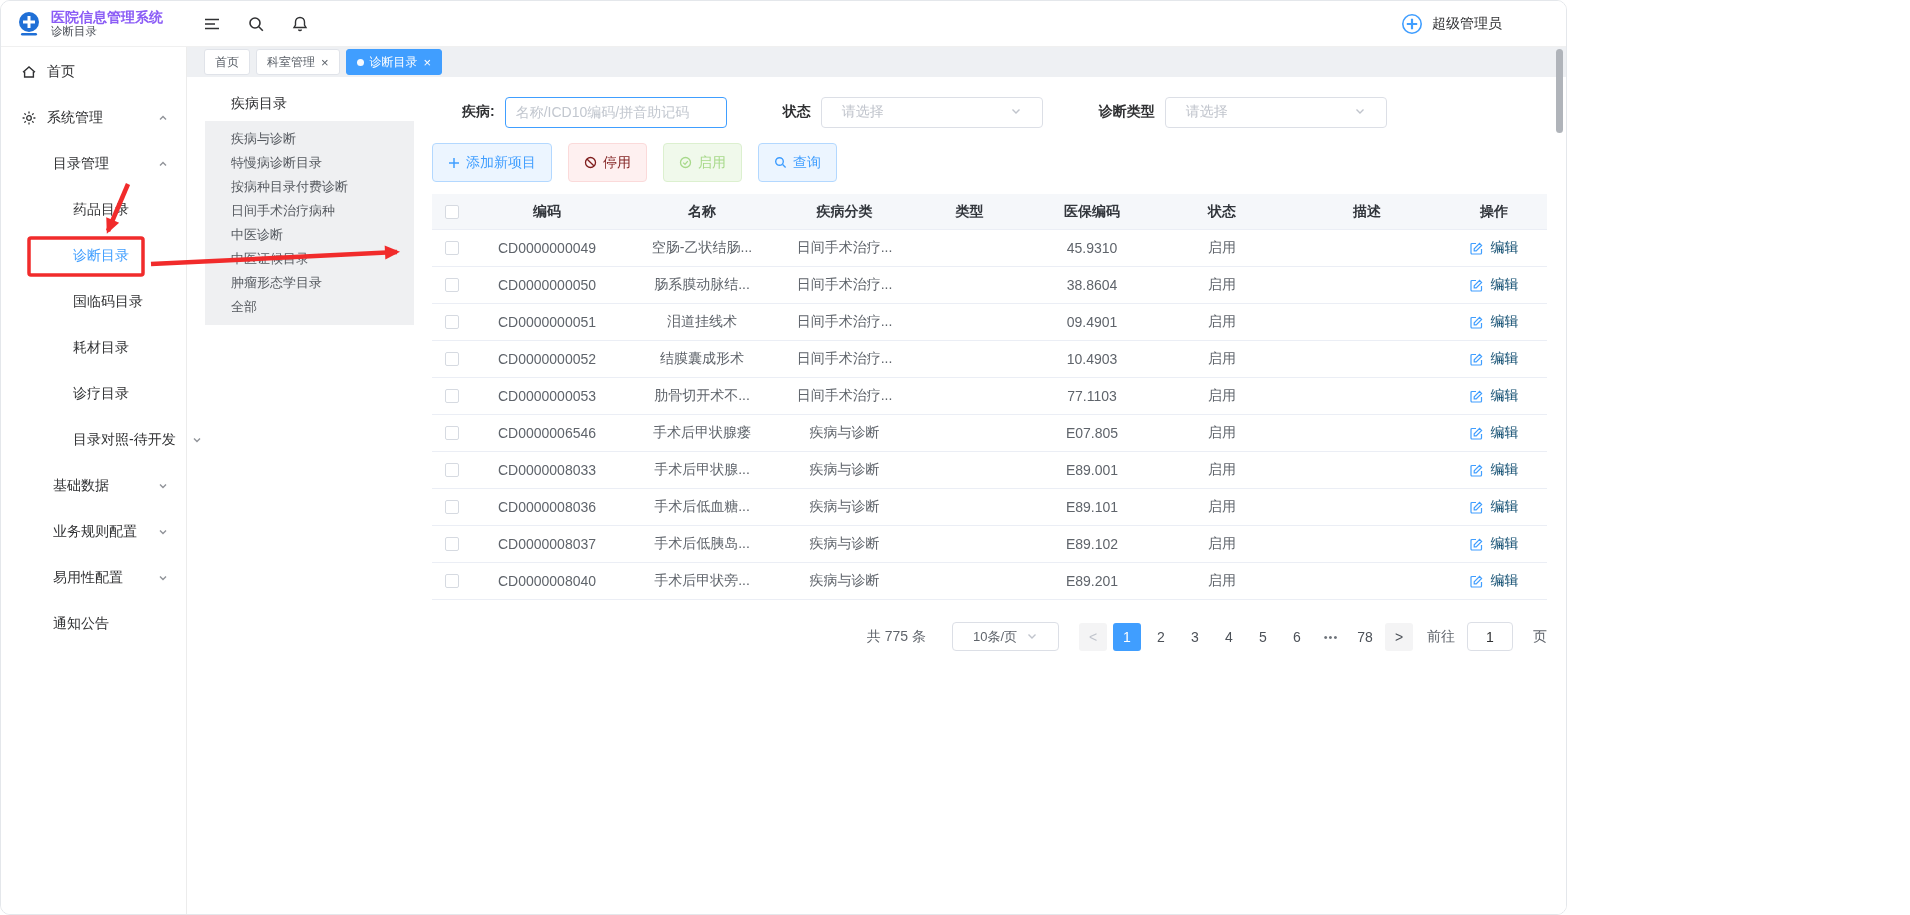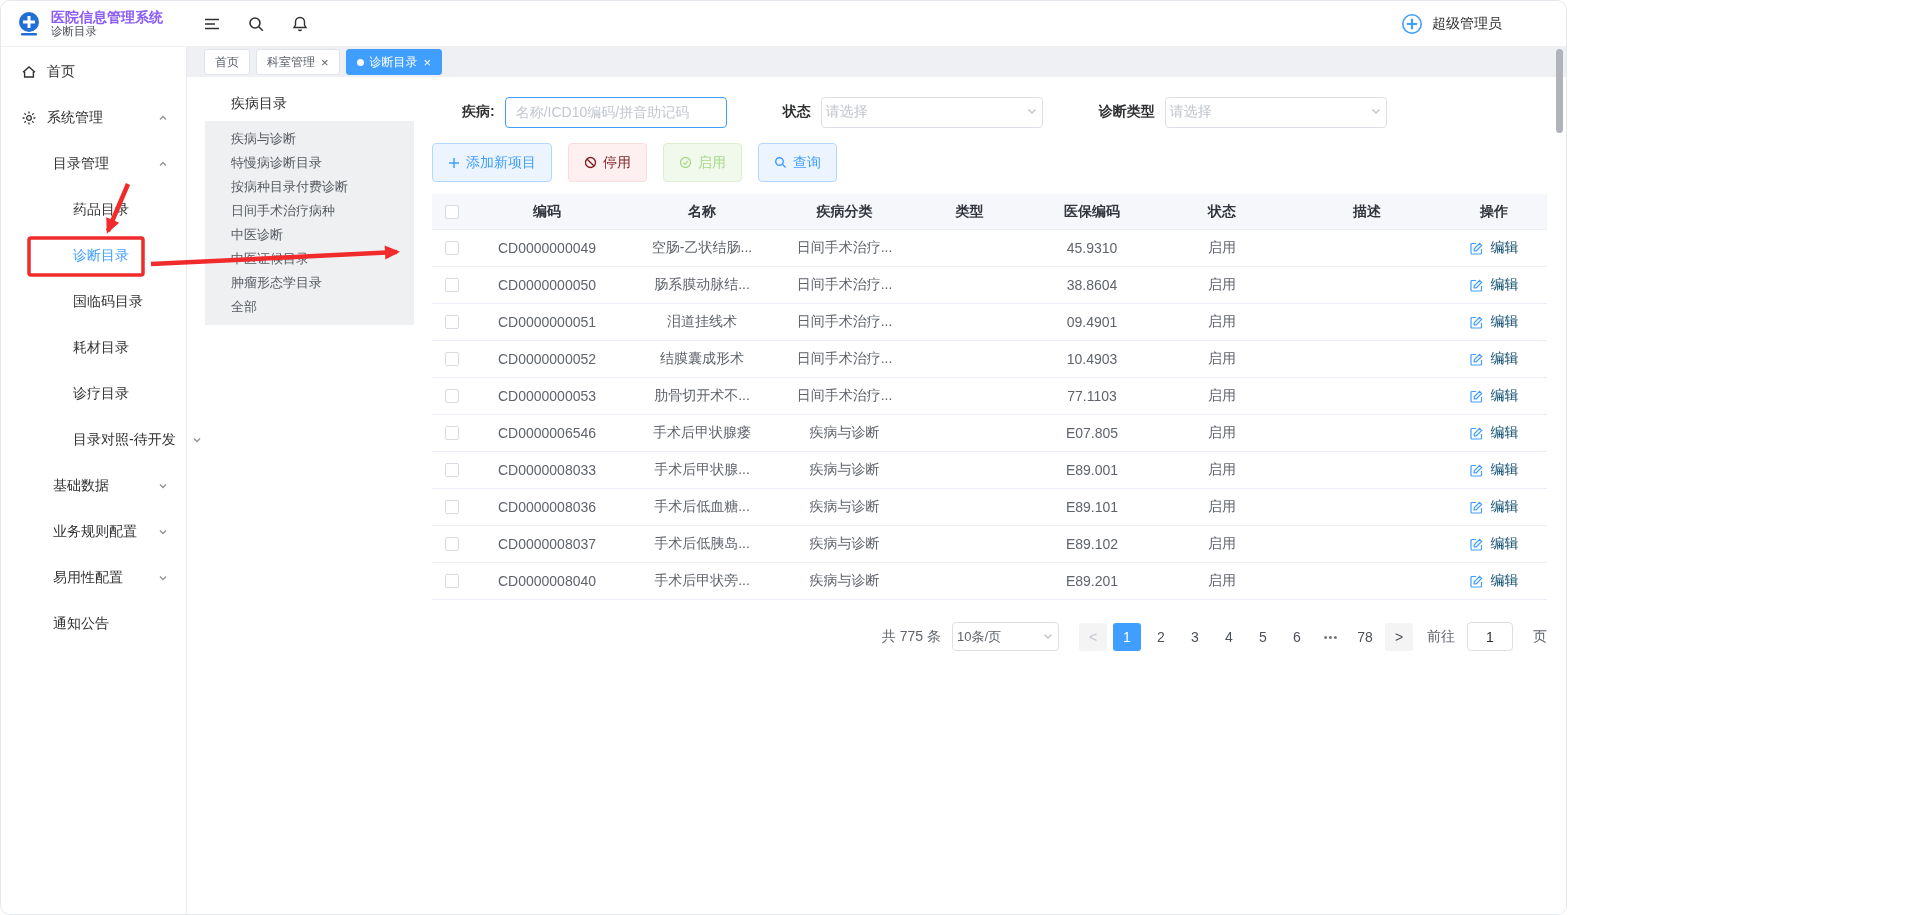--- a/index.html
+++ b/index.html
@@ -72,21 +72,21 @@
   .gap { margin-left: 56px; }
   .f-input {
     width: 222px; height: 31px; border: 1px solid #409eff; border-radius: 4px;
     padding: 0 10px; font-size: 14px; color: #303133; outline: none;
     font-family: "Liberation Sans", "DejaVu Sans", sans-serif;
   }
   .f-input::placeholder { color: #c2c7cf; }
   .f-select {
     width: 222px; height: 31px; border: 1px solid #dcdfe6; border-radius: 4px;
     background: #fff; display: flex; align-items: center; justify-content: space-between;
-    padding: 0 4px; cursor: pointer;
+    padding: 0 20px; cursor: pointer;
   }
   .f-select .ph { font-size: 14px; color: #c0c4cc; }
   .toolbar { display: flex; gap: 16px; margin-top: 10px; }
   .btn {
     height: 39px; padding: 0 15px; border-radius: 4px; font-size: 14px;
     display: inline-flex; align-items: center; gap: 6px; cursor: pointer;
     border: 1px solid transparent; background: #fff;
     font-family: "Liberation Sans", "DejaVu Sans", sans-serif;
   }
   .btn-add, .btn-query { background: #ecf5ff; border-color: #b3d8ff; color: #409eff; }
@@ -111,21 +111,21 @@
   .checkbox {
     width: 14px; height: 14px; border: 1px solid #d6dae1; border-radius: 2px;
     background: #fff; display: inline-block; cursor: pointer;
   }
   .edit-link { display: inline-flex; align-items: center; gap: 8px; color: #0c4a6e; font-size: 14px; text-decoration: none; cursor: pointer; }
   
   .pagination {
     margin-top: 22px; display: flex; align-items: center; justify-content: flex-end;
     gap: 6px; font-size: 14px; color: #5f646b;
   }
-  .pg-total { margin-right: 5px; }
+  .pg-total { margin-right: 20px; }
   .pg-size { width: 107px; height: 29px; margin-right: 14px; }
   .pg-size-text { font-size: 13px; color: #5f646b; }
   .pg-btn {
     min-width: 28px; height: 28px; line-height: 28px; text-align: center;
     border-radius: 3px; cursor: pointer; color: #4c5158; padding: 0 4px; user-select: none;
   }
   .pg-prev { background: #f4f4f5; color: #c0c4cc; }
   .pg-next { background: #f4f4f5; color: #4c5158; }
   .pg-btn.active { background: #409eff; color: #fff; }
   .pg-more { letter-spacing: 1px; color: #6f747b; font-size: 11px; }

